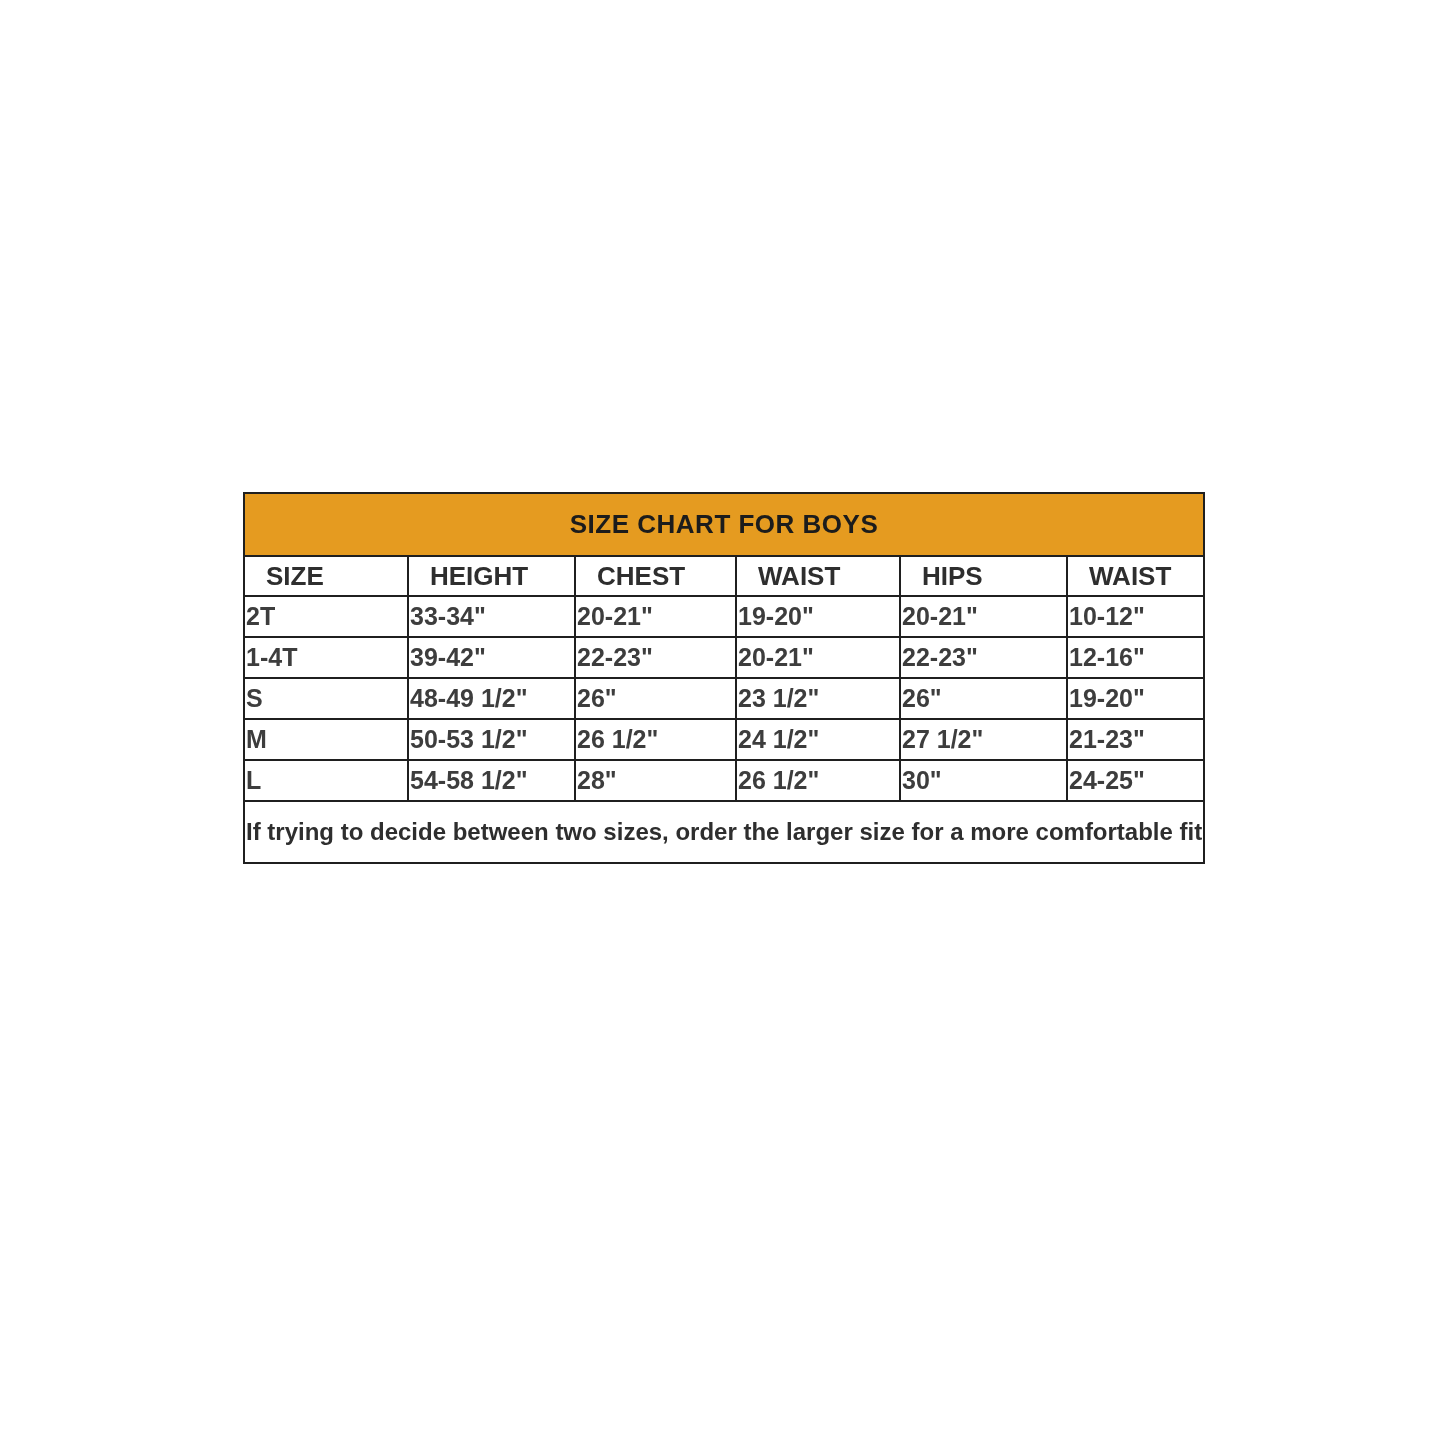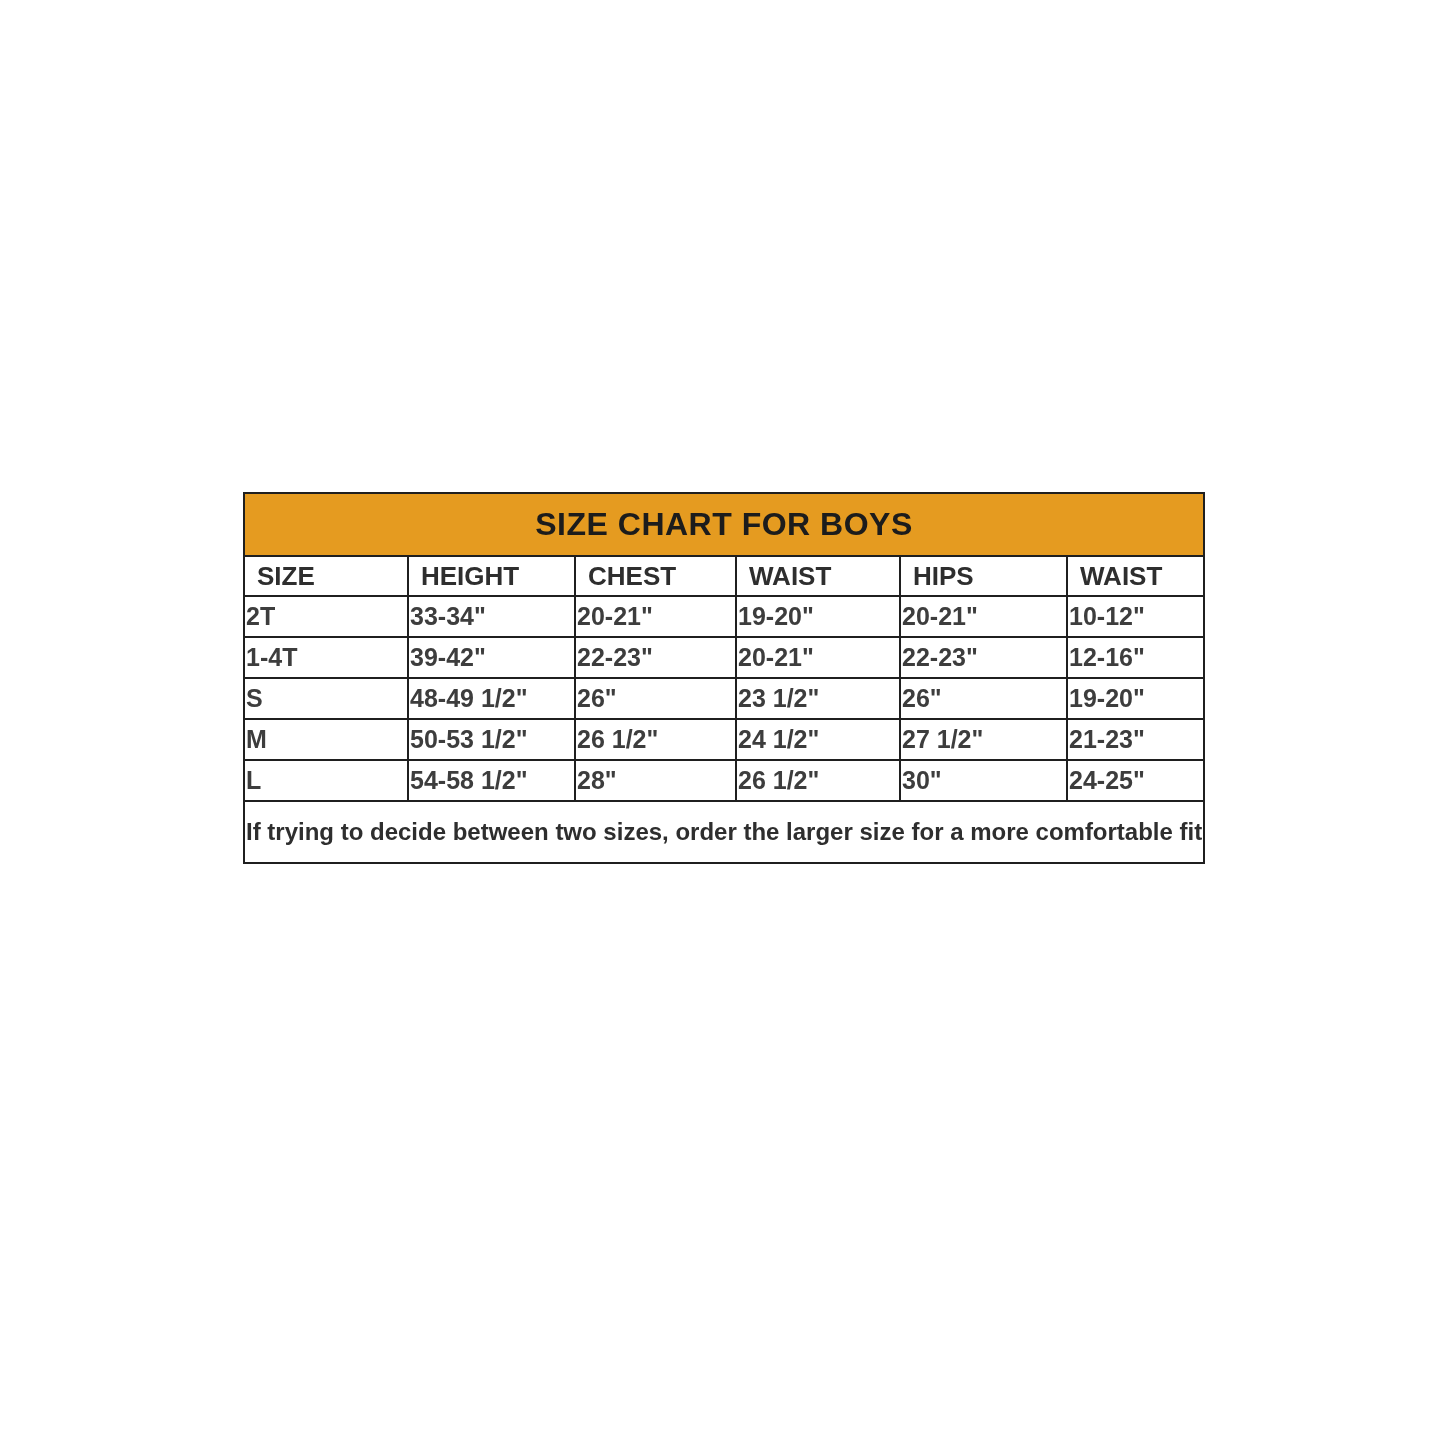--- a/index.html
+++ b/index.html
@@ -31,30 +31,30 @@
     border: 2px solid var(--border-color, #1f1f1f);
     box-sizing: border-box;
     overflow: hidden;
     white-space: nowrap;
   }
   .title-cell {
     background: var(--header-bg, #E59B20);
     height: 63px;
     text-align: center;
     vertical-align: middle;
-    font-size: 32px;
+    font-size: 26px;
     font-weight: bold;
     color: #1c1c1c;
     letter-spacing: 0.5px;
   }
   tr.col-headers th {
     height: 40px;
     text-align: left;
     vertical-align: middle;
-    padding-left: 12px;
+    padding-left: 21px;
     font-size: 26px;
     font-weight: bold;
     color: #2e2e2e;
   }
   tbody td {
     height: 41px;
     vertical-align: middle;
     font-size: 25px;
     font-weight: bold;
     color: #3d3d3d;

